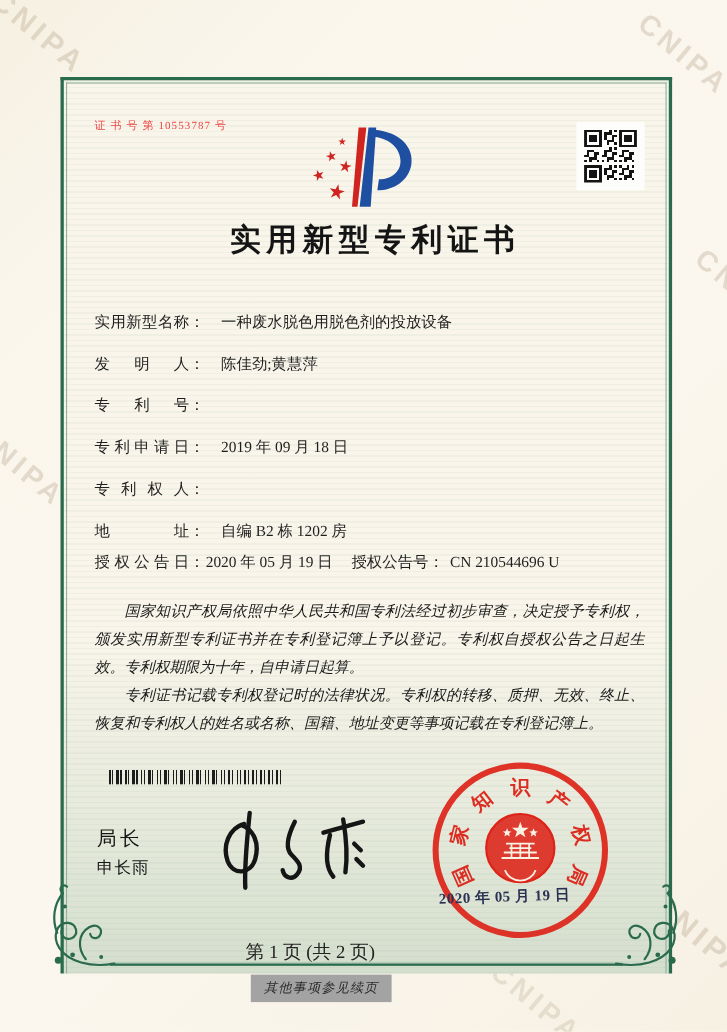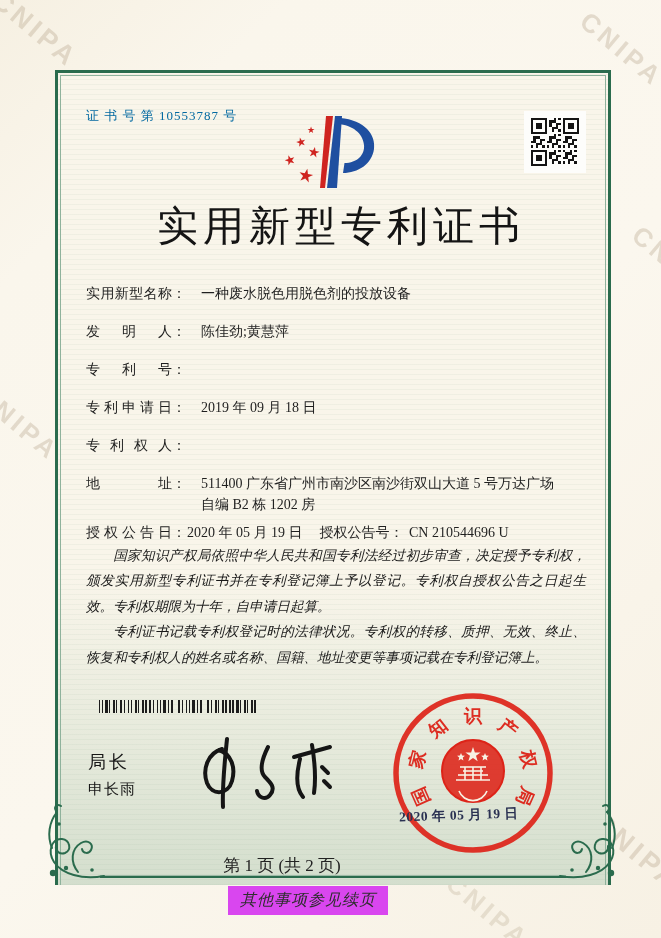--- a/index.html
+++ b/index.html
@@ -19,28 +19,28 @@
     position:absolute;left:55px;top:70px;width:550px;height:812px;
     border:3px solid var(--border-green);border-bottom:none;
     background:
       linear-gradient(180deg,rgba(150,185,160,0) 62%,rgba(148,184,156,0.18) 82%,rgba(140,178,150,0.34) 100%),
       repeating-linear-gradient(0deg,rgba(110,155,125,0.07) 0 1px,rgba(0,0,0,0) 1px 5px),
       #f9f5ea;
   }
   .frame-inner{
     position:absolute;inset:2px 2px 0 2px;border:1px solid #8fb29c;border-bottom:none;
   }
-  .certno{position:absolute;left:86px;top:107px;font-size:13px;letter-spacing:1px;color:#0369a1;}
+  .certno{position:absolute;left:86px;top:107px;font-size:10px;letter-spacing:1px;color:#ef4444;}
   .qrbox{position:absolute;left:524px;top:111px;width:62px;height:62px;background:#fdfdfb;}
   .qrbox svg{position:absolute;left:7px;top:7px;}
   .logo{position:absolute;left:277px;top:108px;}
   .logo text{font-family:"DejaVu Sans",sans-serif;}
   .title{
     position:absolute;left:55px;top:199px;width:556px;text-align:center;
-    font-size:41px;font-weight:normal;letter-spacing:5px;color:#141414;
+    font-size:28px;font-weight:bold;letter-spacing:5px;color:#141414;
     transform:translateX(8px);
   }
   
   .fields{position:absolute;left:86px;top:283px;width:502px;font-size:14px;line-height:21px;}
   .frow{display:flex;margin-bottom:17px;}
   .frow.addr{margin-bottom:7px;}
   .flabel{display:inline-block;width:86px;text-align:justify;text-align-last:justify;flex:0 0 86px;color:#1f1f1f;}
   .fcolon{flex:0 0 15px;}
   .fval{flex:1;margin-left:14px;}
   .grant-group2{margin-left:17px;white-space:nowrap;}
@@ -69,22 +69,22 @@
   .seal-date{
     position:absolute;left:399px;top:806px;width:150px;font-size:13.5px;font-weight:bold;
     color:#2a3152;letter-spacing:0.5px;transform:rotate(-2deg);white-space:nowrap;
   }
   .pagenum{position:absolute;left:150px;top:854px;width:264px;text-align:center;font-size:17px;color:#222;}
   .bottom-line{position:absolute;left:100px;top:875px;width:466px;height:0;border-top:1px solid #9cb9a5;border-bottom:2.5px solid var(--border-green);}
   .flourish{position:absolute;width:62px;height:80px;}
   .flourish.left{left:44px;top:802px;}
   .flourish.right{left:558px;top:802px;transform:scaleX(-1);}
   .footnote{
-    position:absolute;left:228px;top:886px;background:#d946ef;padding:4px 12px;
-    font-size:16px;font-style:italic;color:#2e2e2e;letter-spacing:1px;
+    position:absolute;left:228px;top:886px;background:#a3a3a3;padding:4px 12px;
+    font-size:12px;font-style:italic;color:#2e2e2e;letter-spacing:1px;
   }
 </style>
 </head>
 <body>
 
 <span class="wm" style="left:-16px;top:14px;font-size:27px;">CNIPA</span>
 <span class="wm" style="left:572px;top:34px;font-size:26px;">CNIPA</span>
 <span class="wm" style="left:624px;top:248px;font-size:26px;">CNIPA</span>
 <span class="wm" style="left:-32px;top:408px;font-size:26px;">CNIPA</span>
 <span class="wm" style="left:405px;top:293px;font-size:25px;color:rgba(165,145,115,0.20);">CNIPA</span>
@@ -241,21 +241,20 @@
     <span class="fval">2019 年 09 月 18 日</span>
   </div>
   <div class="frow">
     <span class="flabel">专利权人</span>
       <span class="fcolon">：</span>
   </div>
   <div class="frow addr">
     <span class="flabel">地址</span>
       <span class="fcolon">：</span>
     <span class="fval">
-      <div>511400 广东省广州市南沙区南沙街双山大道 5 号万达广场</div>
       <div>自编 B2 栋 1202 房</div>
     </span>
   </div>
   <div class="frow">
     <span class="flabel">授权公告日</span>
       <span class="fcolon">：</span>
     <span>2020 年 05 月 19 日</span>
     <span class="grant-group2">
       <span>授权公告号</span><span class="fcolon">：</span>
       <span>CN 210544696 U</span>

